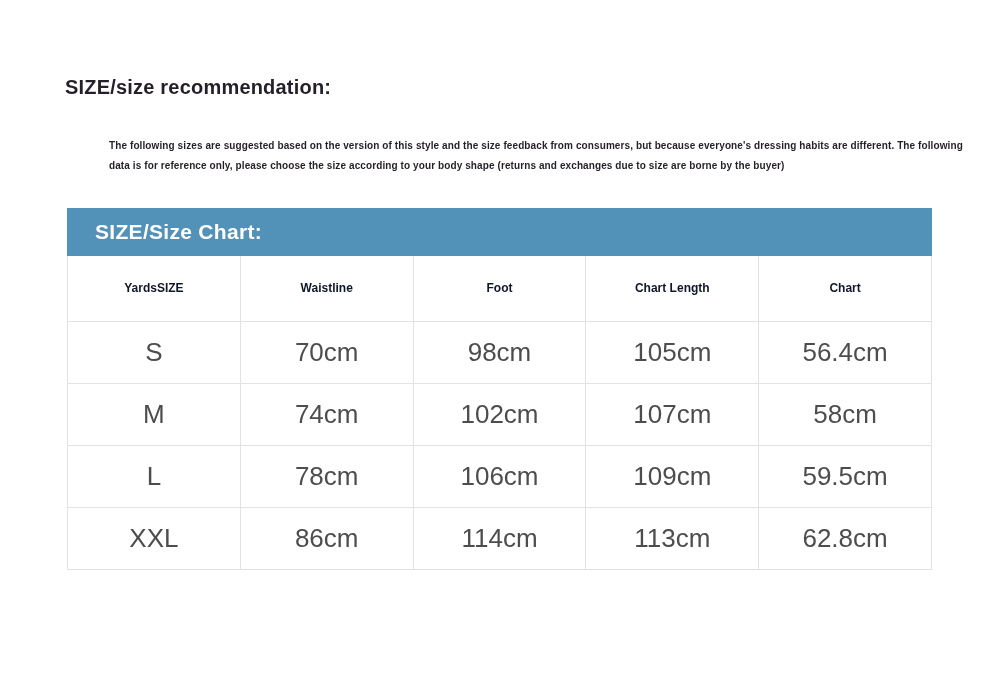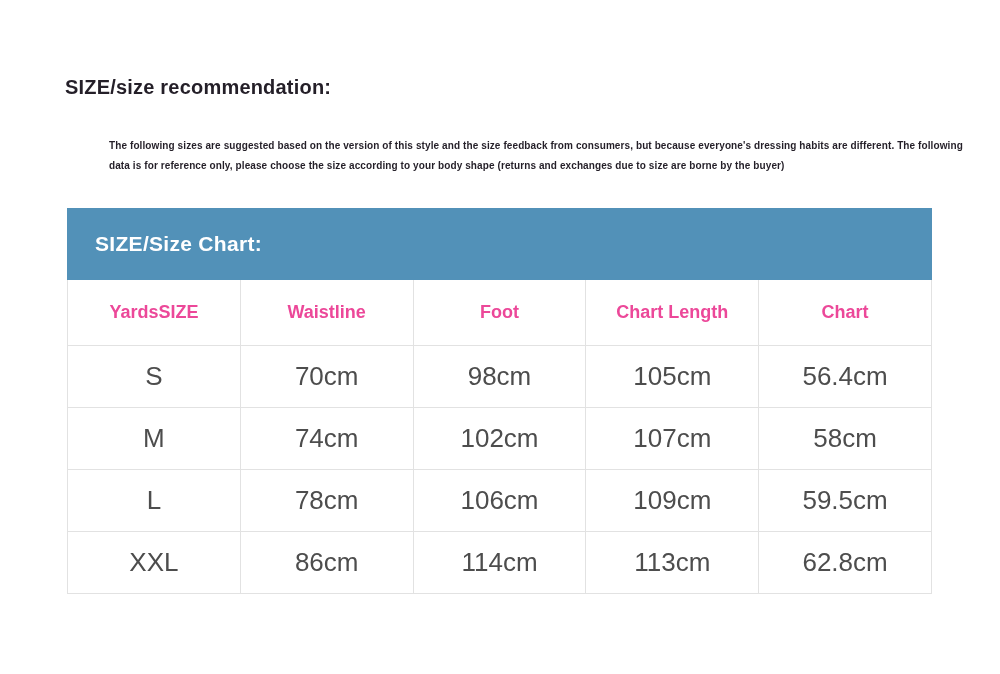--- a/index.html
+++ b/index.html
@@ -33,21 +33,21 @@
     margin-left: 44px;
   }
   .size-chart {
     position: absolute;
     left: 67px;
     top: 208px;
     width: 865px;
   }
   .chart-title-bar {
     width: 100%;
-    height: 72px;
+    height: 48px;
     background: #5291b8;
     display: flex;
     align-items: center;
     padding-left: 28px;
   }
   .chart-title-bar span {
     color: #ffffff;
     font-size: 21px;
     font-weight: bold;
     letter-spacing: 0.3px;
@@ -61,23 +61,23 @@
     border-top: none;
   }
   table.size-table th,
   table.size-table td {
     border: 1px solid #e2e2e2;
     text-align: center;
     vertical-align: middle;
   }
   table.size-table th {
     height: 65px;
-    font-size: 18px;
+    font-size: 12px;
     font-weight: bold;
-    color: #ec4899;
+    color: #0f172a;
     border-top: none;
   }
   table.size-table td {
     height: 62px;
     font-size: 26px;
     font-weight: normal;
     color: #4d4d4d;
   }
 </style>
 </head>

